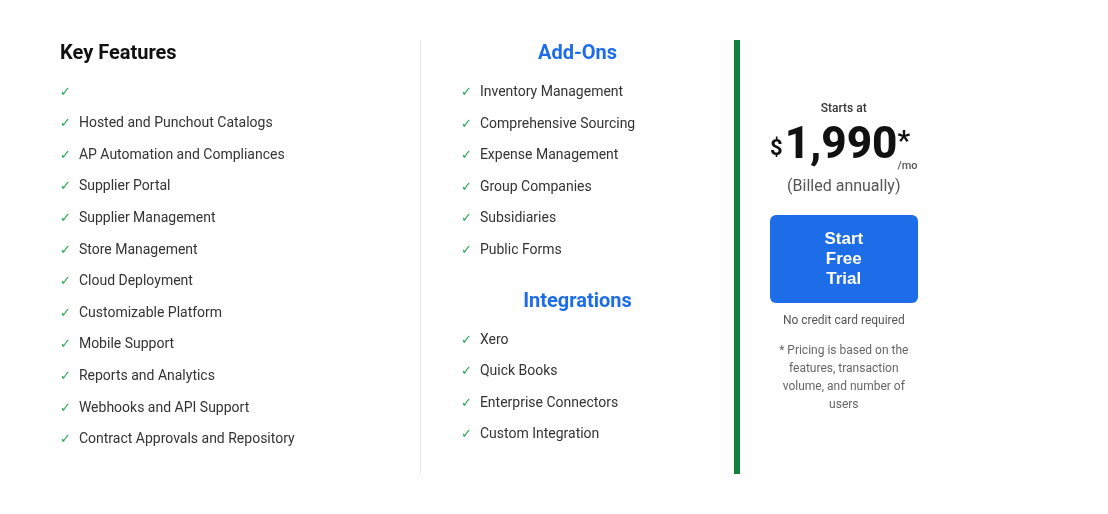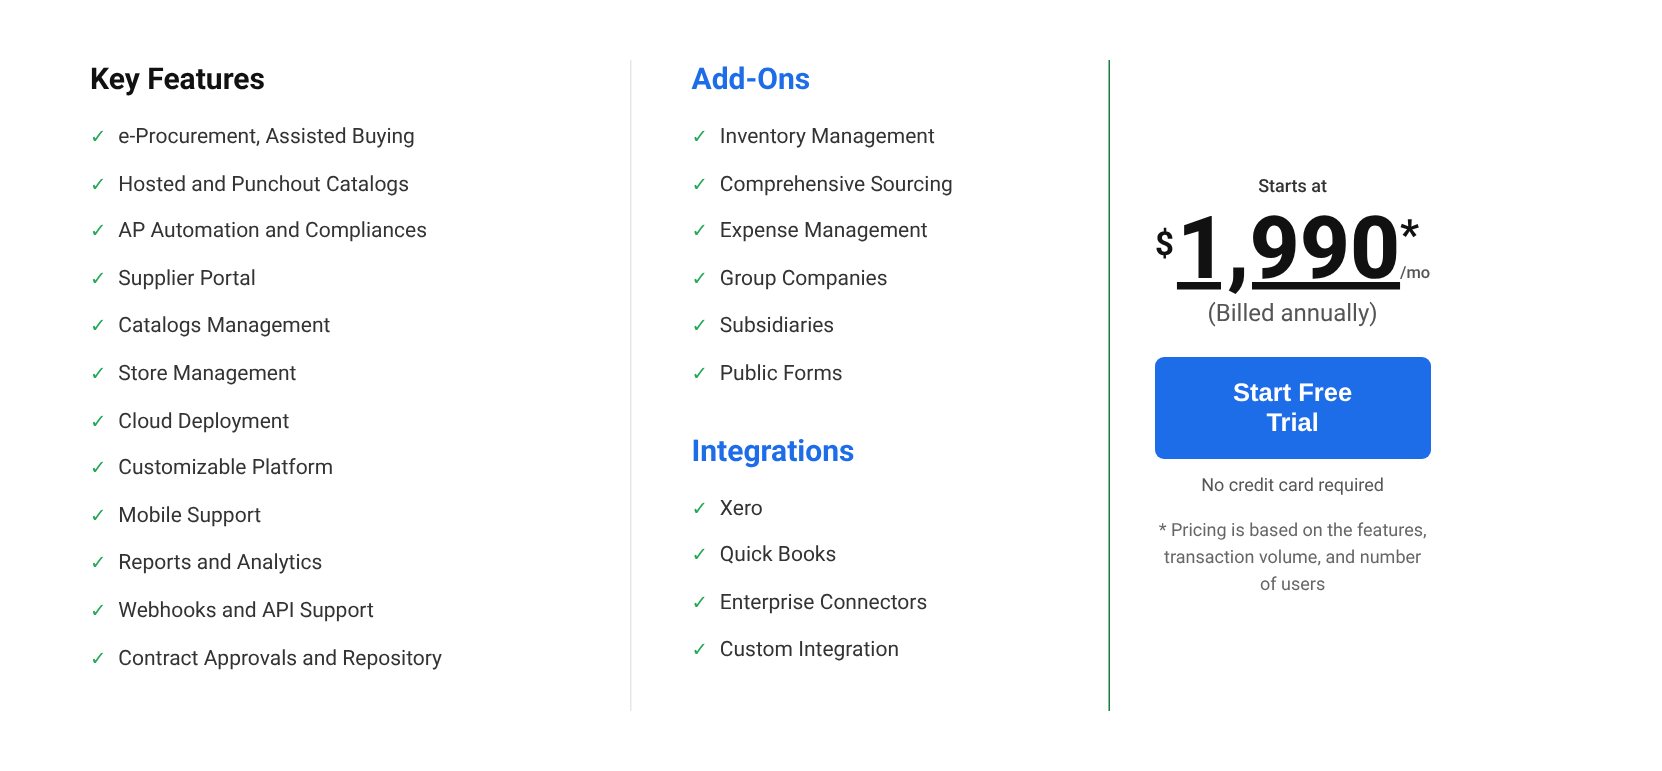--- a/index.html
+++ b/index.html
@@ -15,22 +15,23 @@
       padding: 40px 60px;
       gap: 0;
     }
     .key-features {
       flex: 0 0 360px;
       padding-right: 30px;
     }
     .addons {
       flex: 0 0 320px;
       border-left: 1px solid #e5e7eb;
-      border-right: 1px solid #15803d;
+      border-right: 6px solid #15803d;
       padding: 0 40px;
+      text-align: center;
     }
     .pricing {
       flex: 1;
       display: flex;
       flex-direction: column;
       align-items: center;
       justify-content: center;
       padding: 20px 30px;
     }
     .section-title {
@@ -82,25 +83,24 @@
       margin-bottom: 4px;
     }
     .dollar-sign {
       font-size: 22px;
       font-weight: 700;
       color: #111;
       margin-top: 14px;
       margin-right: 2px;
     }
     .price-number {
-      font-size: 58px;
+      font-size: 44px;
       font-weight: 800;
       color: #111;
       line-height: 1;
-      text-decoration: underline;
     }
     .price-suffix {
       display: flex;
       flex-direction: column;
       align-items: flex-start;
       margin-top: 6px;
     }
     .asterisk {
       font-size: 28px;
       font-weight: 700;
@@ -149,37 +149,36 @@
 </head>
 <body>
 
 <div class="container">
 
   <div class="key-features">
     <h2 class="section-title">Key Features</h2>
     <ul class="feature-list">
     <li class="feature-item">
           <span class="check-icon">✓</span>
-          <span>e-Procurement, Assisted Buying</span>
         </li>
         <li class="feature-item">
           <span class="check-icon">✓</span>
           <span>Hosted and Punchout Catalogs</span>
         </li>
         <li class="feature-item">
           <span class="check-icon">✓</span>
           <span>AP Automation and Compliances</span>
         </li>
         <li class="feature-item">
           <span class="check-icon">✓</span>
           <span>Supplier Portal</span>
         </li>
         <li class="feature-item">
           <span class="check-icon">✓</span>
-          <span>Catalogs Management</span>
+          <span>Supplier Management</span>
         </li>
         <li class="feature-item">
           <span class="check-icon">✓</span>
           <span>Store Management</span>
         </li>
         <li class="feature-item">
           <span class="check-icon">✓</span>
           <span>Cloud Deployment</span>
         </li>
         <li class="feature-item">

